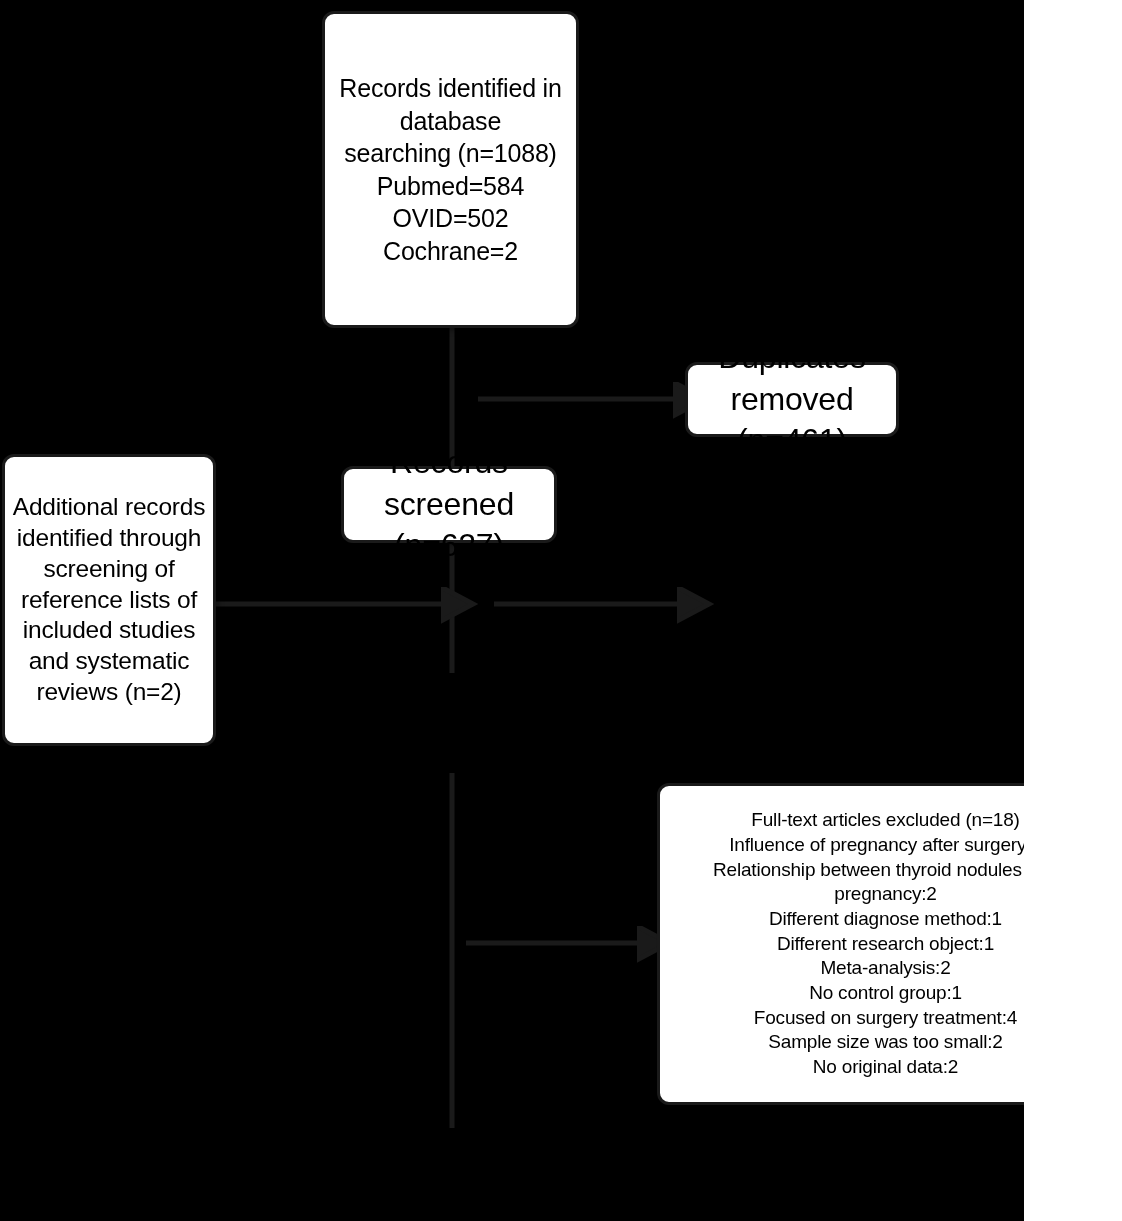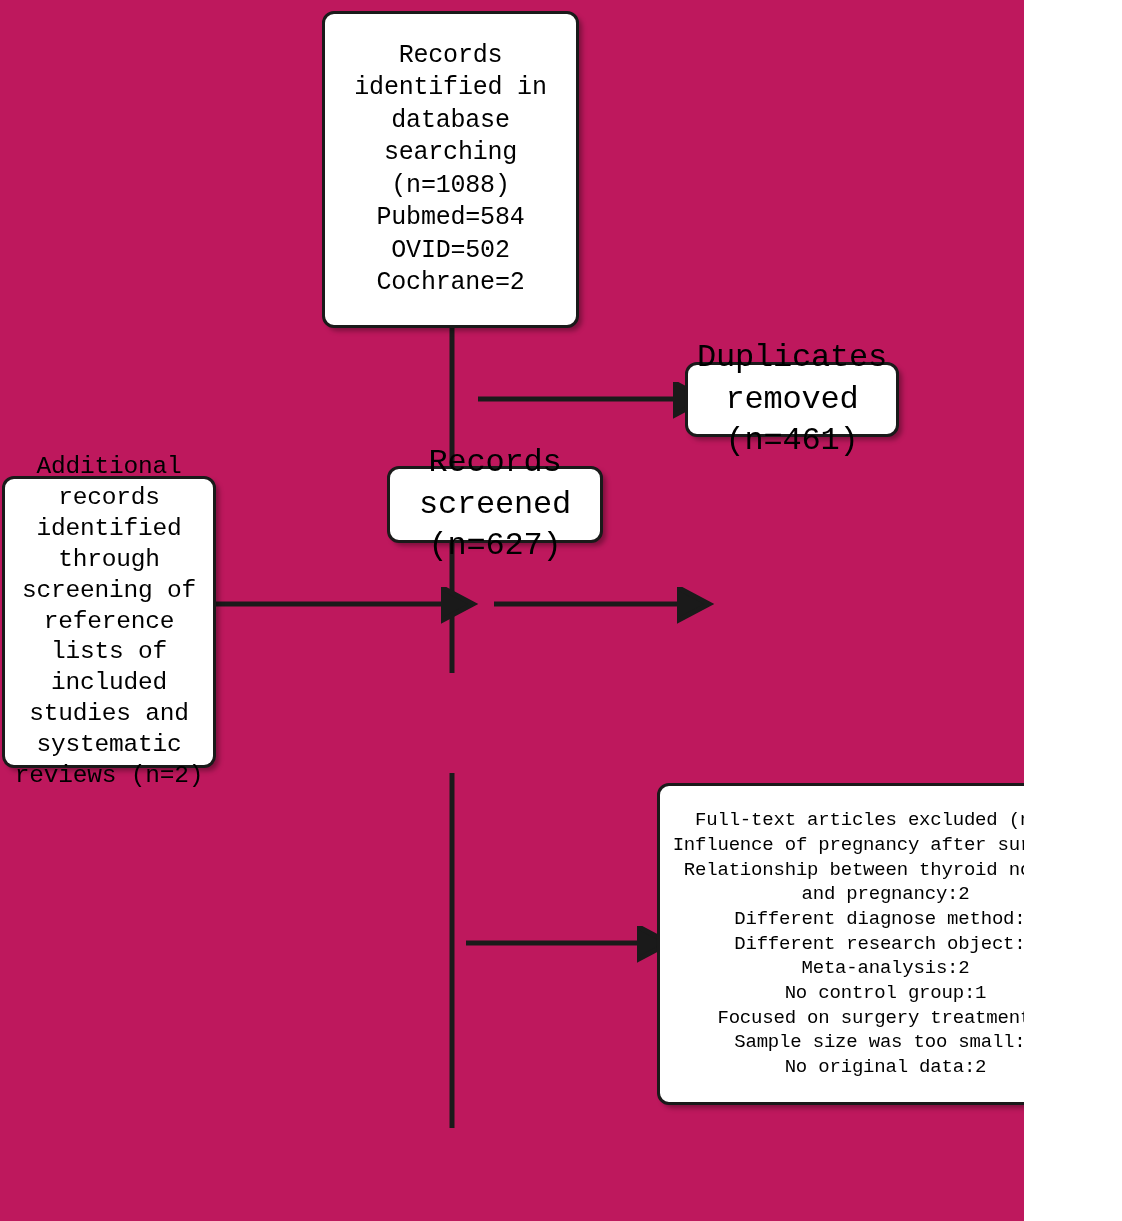--- a/index.html
+++ b/index.html
@@ -4,22 +4,22 @@
 <style>
   html, body {
     margin: 0;
     padding: 0;
     background: #ffffff;
   }
   #diagram {
     position: relative;
     width: 1024px;
     height: 1221px;
-    background: #be185d;
-    font-family: Liberation Mono, monospace;
+    background: #000000;
+    font-family: Liberation Sans, sans-serif;
     overflow: hidden;
   }
   .node {
     position: absolute;
     box-sizing: border-box;
     background: #ffffff;
     border: 3px solid #1a1a1a;
     border-radius: 12px;
     display: flex;
     align-items: center;
@@ -87,25 +87,25 @@
 Pubmed=584
 OVID=502
 Cochrane=2</span>
   </div>
 
   <div class="node small" style="left:685px; top:362px; width:214px; height:75px;">
     <span class="txt">Duplicates removed
 (n=461)</span>
   </div>
 
-  <div class="node tight" style="left:2px; top:454px; width:214px; height:292px;margin-top:22px;">
+  <div class="node tight" style="left:2px; top:454px; width:214px; height:292px;">
     <span class="txt">Additional records identified through screening of reference lists of included studies and systematic reviews  (n=2)</span>
   </div>
 
-  <div class="node small" style="left:341px; top:466px; width:216px; height:77px;margin-left:46px;">
+  <div class="node small" style="left:341px; top:466px; width:216px; height:77px;">
     <span class="txt">Records screened
 (n=627)</span>
   </div>
 
 
 
   <div class="node big" style="left:657px; top:783px; width:457px; height:322px;">
     <span class="txt">Full-text articles excluded  (n=18)
 Influence of pregnancy after surgery:3
 Relationship between thyroid nodules and pregnancy:2

